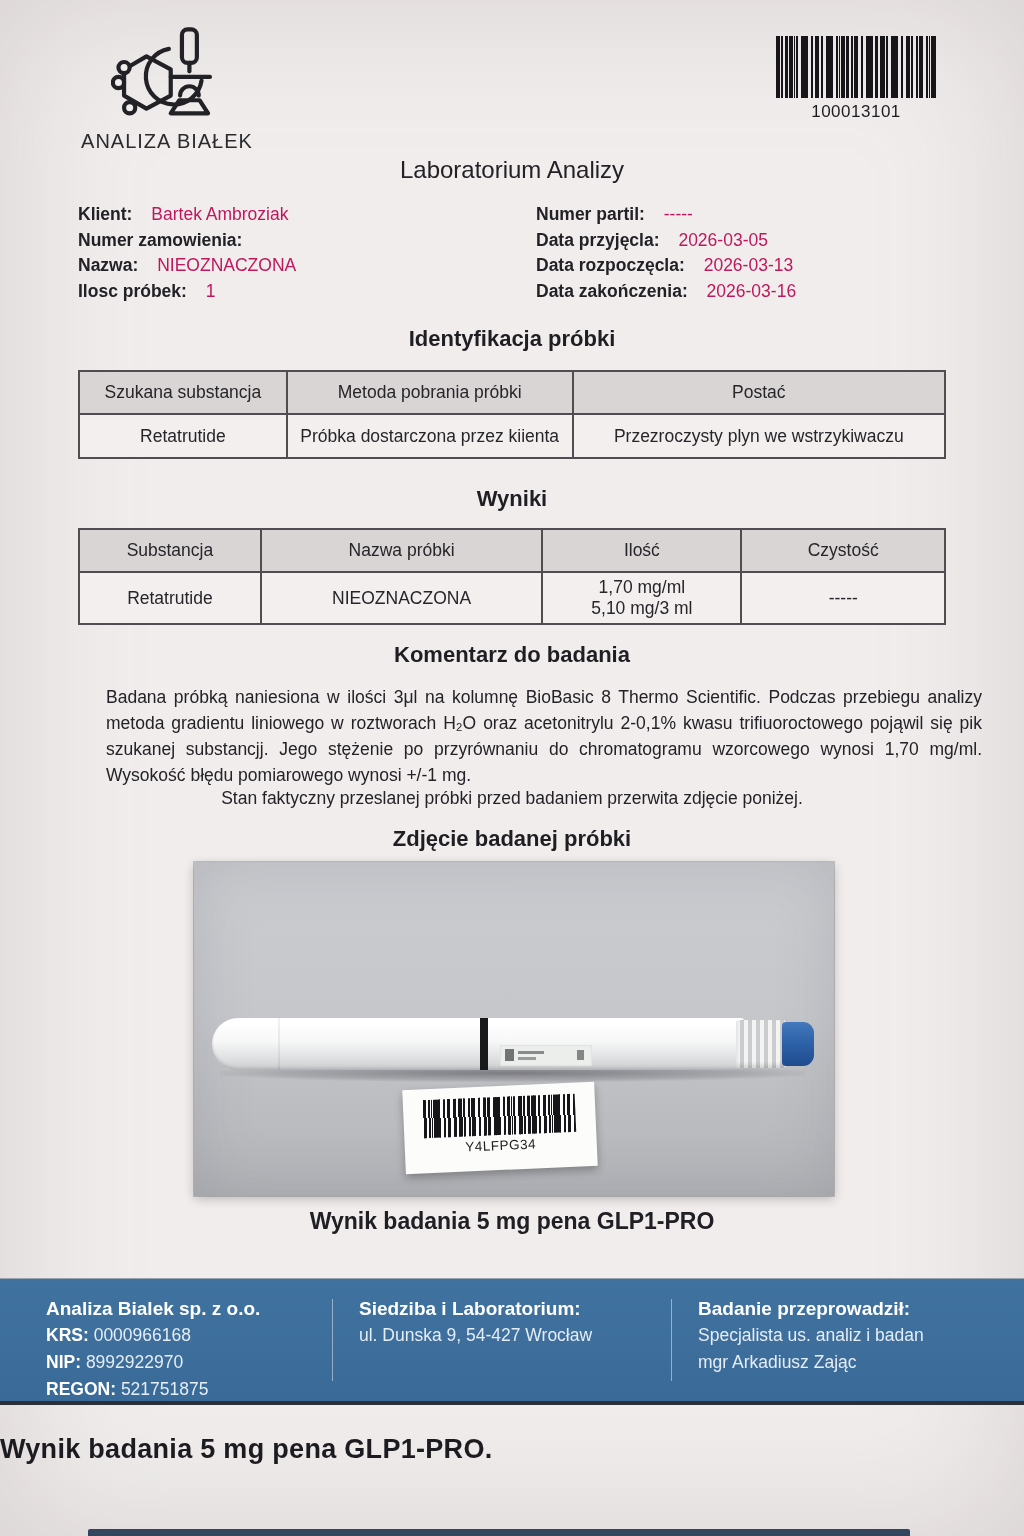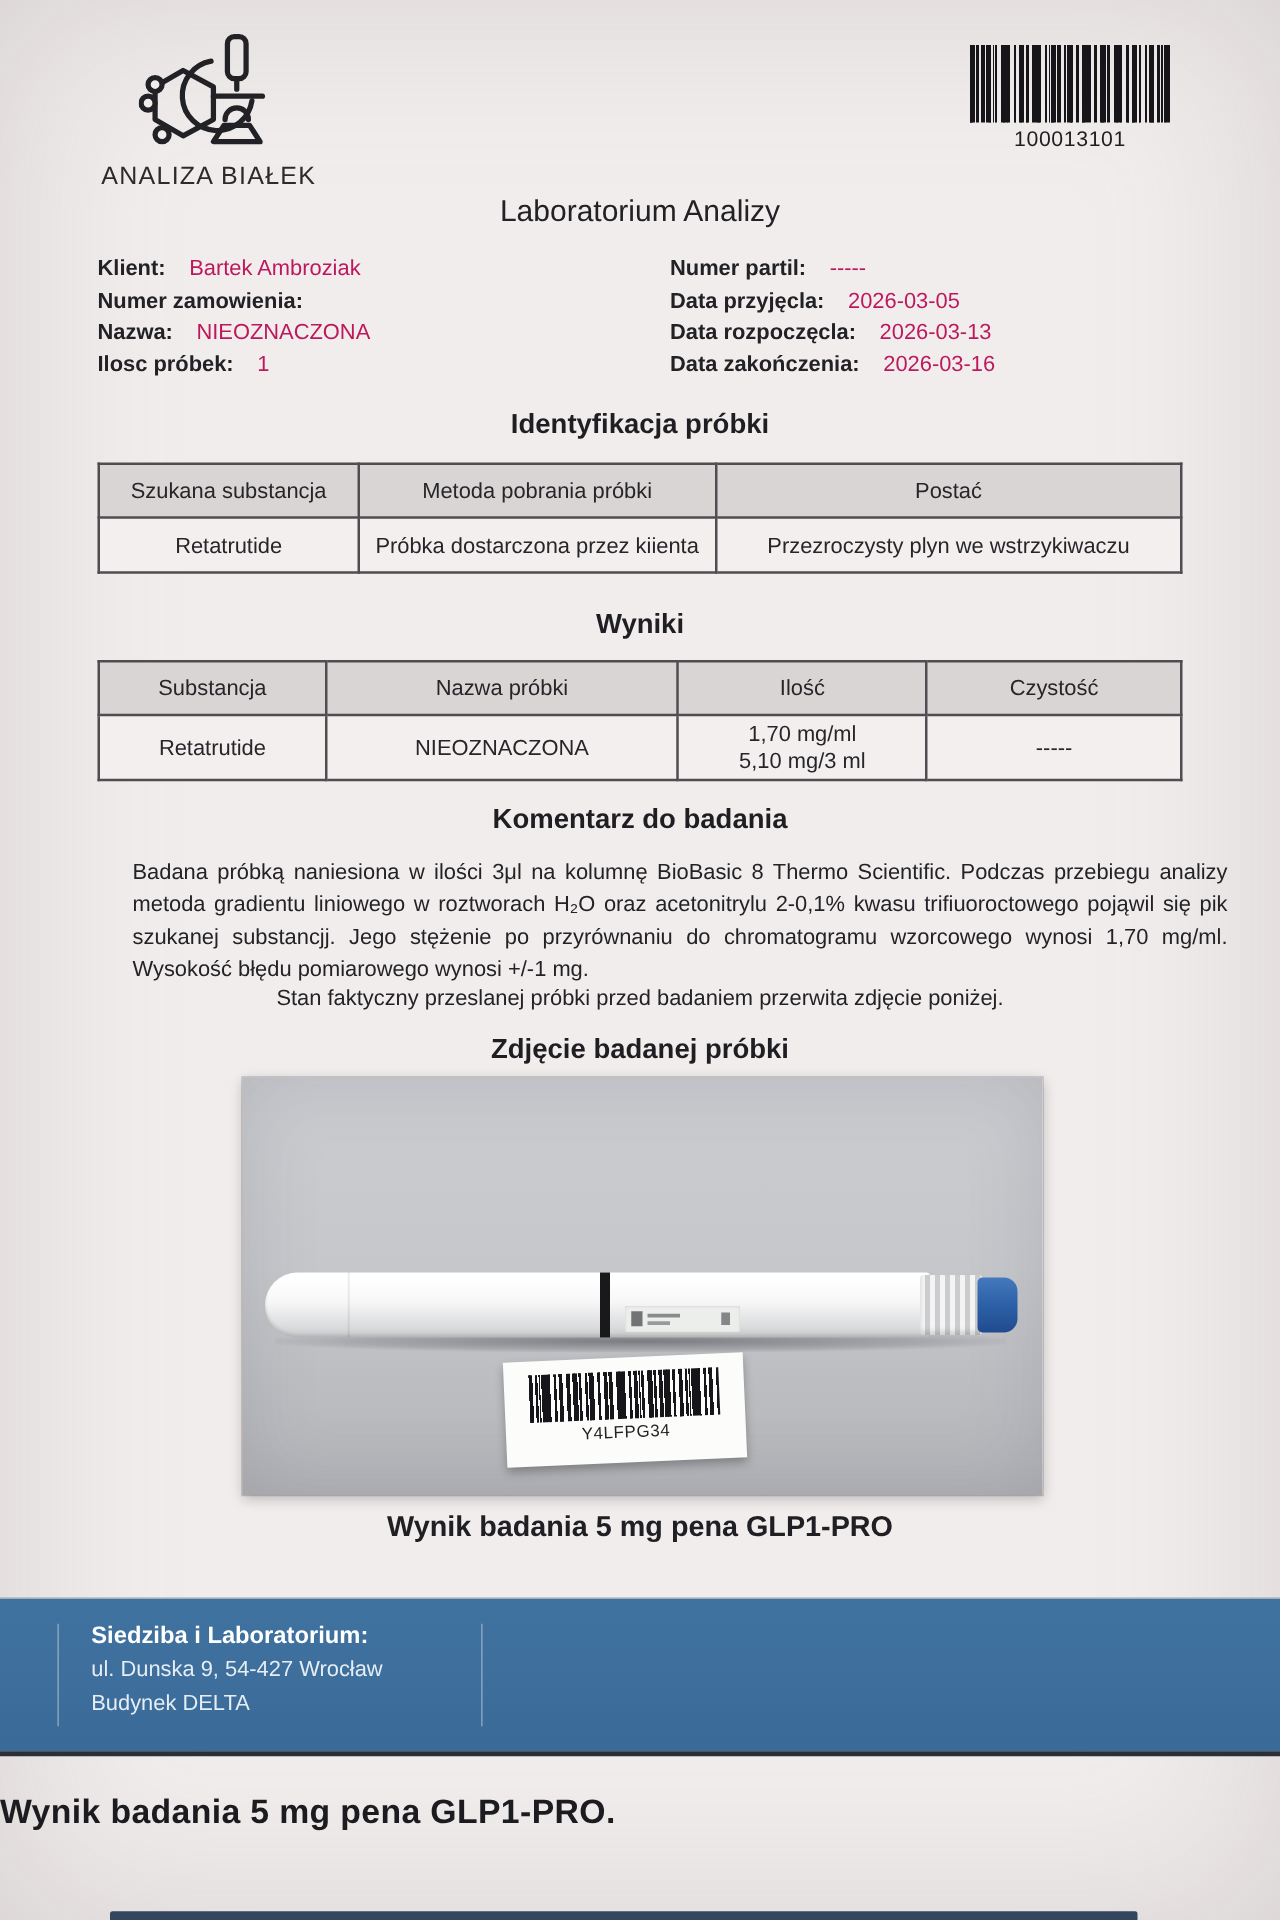--- a/index.html
+++ b/index.html
@@ -213,26 +213,36 @@
     </div>
     <div class="sample-card">
       <div class="card-barcode"></div>
       <div class="card-code">Y4LFPG34</div>
     </div>
   </div>
   <div class="abs photo-caption">Wynik badania 5 mg pena GLP1-PRO</div>
 
   <div class="abs footer">
     <div class="footer-inner">
+      <div class="f-col f-col1">
+        <div class="f-head">Analiza Bialek sp. z o.o.</div>
+        <div><span class="f-lbl">KRS:</span> <span>0000966168</span></div>
+        <div><span class="f-lbl">NIP:</span> <span>8992922970</span></div>
+        <div><span class="f-lbl">REGON:</span> <span>521751875</span></div>
+      </div>
       <div class="f-div"></div>
       <div class="f-col f-col2">
         <div class="f-head">Siedziba i Laboratorium:</div>
         <div>ul. Dunska 9, 54-427 Wrocław</div>
-        <div>Budynek DELTA</div>
       </div>
       <div class="f-div"></div>
+      <div class="f-col f-col3">
+        <div class="f-head">Badanie przeprowadził:</div>
+        <div>Specjalista us. analiz i badan</div>
+        <div>mgr Arkadiusz Zając</div>
+      </div>
     </div>
   </div>
 
   <div class="abs bottom-caption">Wynik badania 5 mg pena GLP1-PRO.</div>
   <div class="abs bottom-strip"></div>
 
 </div>
 
 </body></html>

